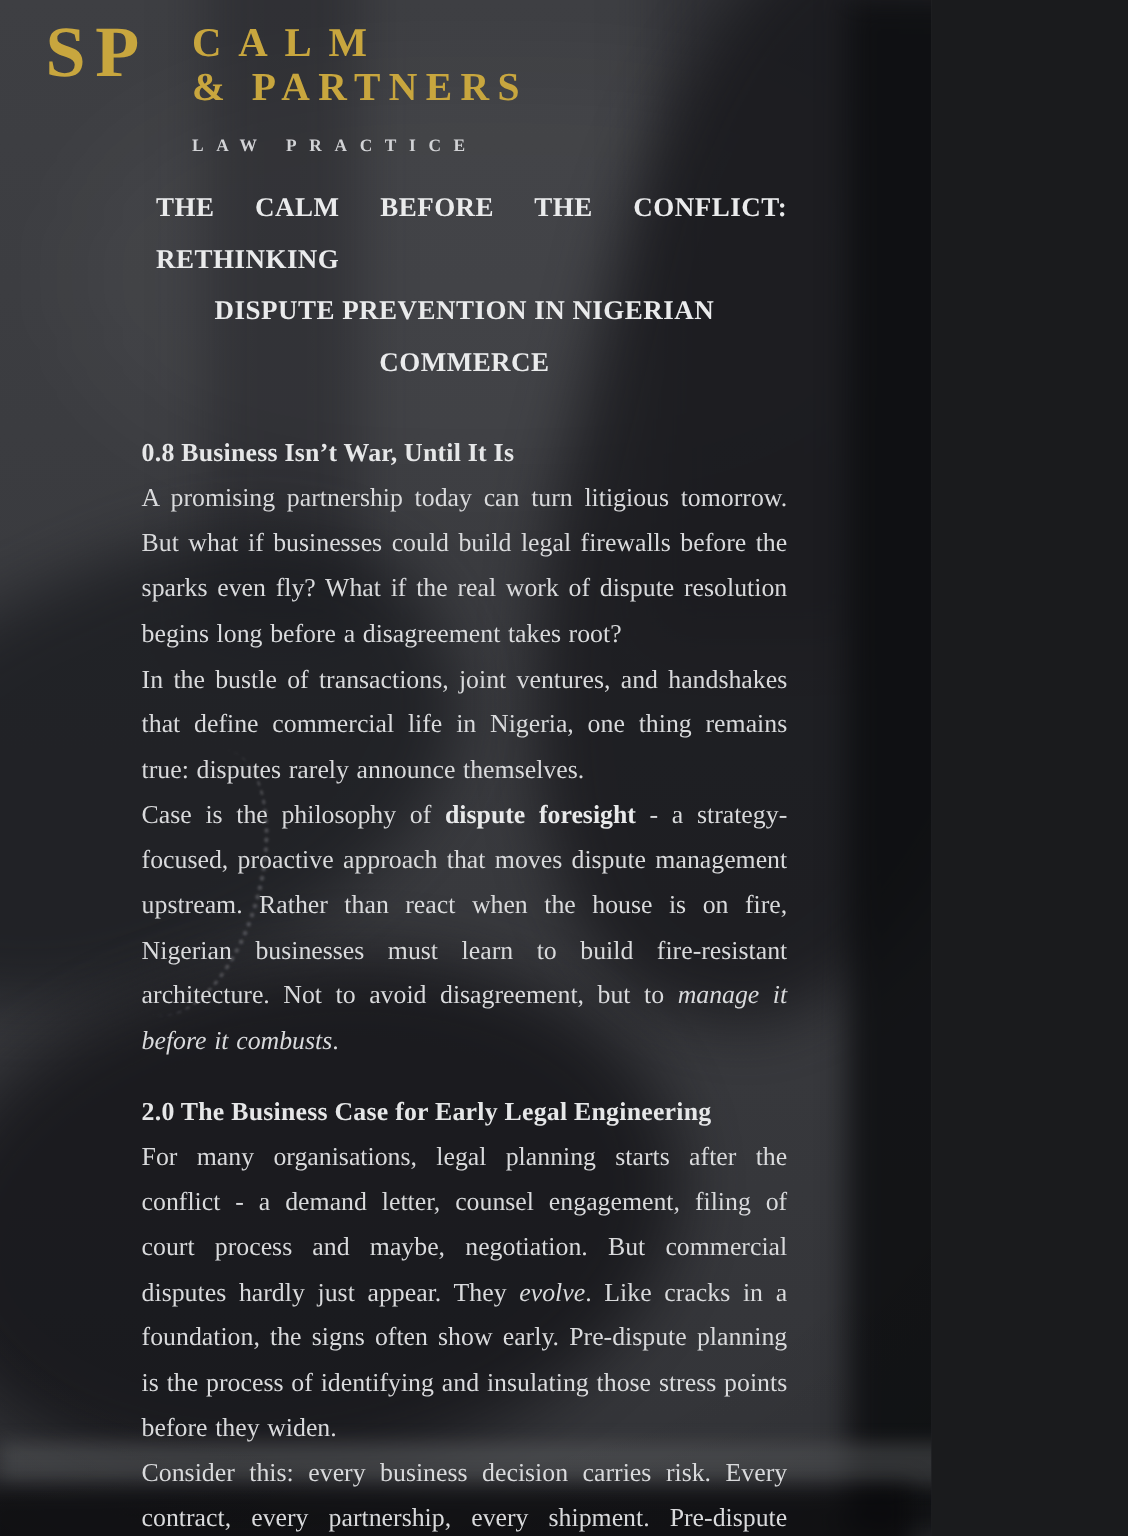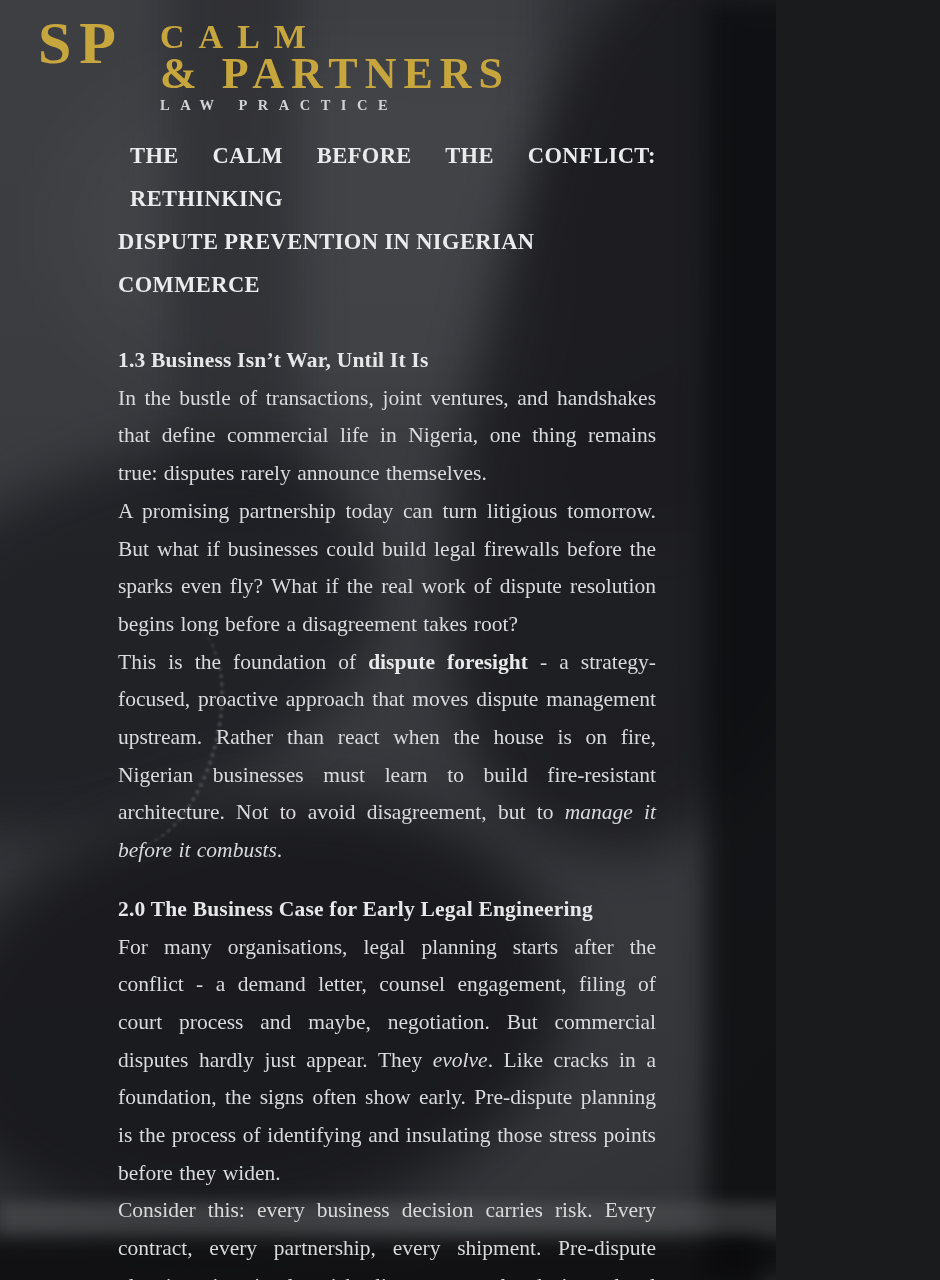--- a/index.html
+++ b/index.html
@@ -32,27 +32,27 @@
 
   
   .content { position: absolute; inset: 0; z-index: 1; }
 
   .logo { display: flex; align-items: flex-start; padding: 14px 0 0 38px; }
   .monogram { line-height: 58px; font-size: 60px; font-weight: bold; letter-spacing: 8px; }
   .monogram .mono-top    { color: var(--gold, #C8A63E); }
   .monogram .mono-bottom { color: #D8D9DB; }
   .brand-name { margin: 4px 0 0 36px; }
   .brand-line1 { color: var(--gold, #C8A63E); font-size: 34px; font-weight: bold; letter-spacing: 14px; line-height: 37px; }
-  .brand-line2 { color: var(--gold, #C8A63E); font-size: 44px; font-weight: bold; letter-spacing: 7px;  line-height: 37px; }
-  .brand-tagline { color: #D2D3D6; font-size: 14.5px; font-weight: bold; letter-spacing: 10.5px; margin-top: 5px; }
+  .brand-line2 { color: var(--gold, #C8A63E); font-size: 33px; font-weight: bold; letter-spacing: 7px;  line-height: 37px; }
+  .brand-tagline { color: #D2D3D6; font-size: 14.5px; font-weight: bold; letter-spacing: 10.5px; margin-top: 22px; }
 
   .article { padding: 0 120px 0 118px; color: #D9DADC; }
   .doc-title { margin: 20px 0 36px 0; color: #EAEBEC; font-size: 22.5px; font-weight: bold; line-height: 43px; letter-spacing: 0.4px; }
   .title-line-1 { text-align: justify; text-align-last: justify; margin-left: 12px; }
-  .title-line-2 { text-align: left; }
+  .title-line-2 { text-align: center; }
 
   .section + .section { margin-top: 21px; }
   .sec-heading { margin: 0; color: #E6E7E8; font-size: 21.5px; font-weight: bold; line-height: 37.7px; letter-spacing: 0.2px; }
   .para { margin: 0; font-size: 21.5px; line-height: 37.7px; text-align: justify; color: #D9DADC; word-spacing: 1px; }
   .para strong { color: #E8E9EA; }
 </style>
 </head>
 <body>
 
 <div class="page">
@@ -84,24 +84,24 @@
       </div>
     </div>
 
     <div class="article">
       <h1 class="doc-title">
         <div class="title-line-1">THE CALM BEFORE THE CONFLICT: RETHINKING</div>
         <div class="title-line-2">DISPUTE PREVENTION IN NIGERIAN COMMERCE</div>
       </h1>
       <div id="article-body">
           <section class="section">
-            <h2 class="sec-heading">1.3 Business Isn’t War, Until It Is</h2>
+            <h2 class="sec-heading">0.8 Business Isn’t War, Until It Is</h2>
+            <p class="para"><span>A promising partnership today can turn litigious tomorrow. But what if businesses could build legal firewalls before the sparks even fly? What if the real work of dispute resolution begins long before a disagreement takes root?</span></p>
             <p class="para"><span>In the bustle of transactions, joint ventures, and handshakes that define commercial life in Nigeria, one thing remains true: disputes rarely announce themselves.</span></p>
-            <p class="para"><span>A promising partnership today can turn litigious tomorrow. But what if businesses could build legal firewalls before the sparks even fly? What if the real work of dispute resolution begins long before a disagreement takes root?</span></p>
-            <p class="para"><span>This is the foundation of </span><strong>dispute foresight</strong><span> - a strategy-focused, proactive approach that moves dispute management upstream. Rather than react when the house is on fire, Nigerian businesses must learn to build fire-resistant architecture. Not to avoid disagreement, but to </span><em>manage it before it combusts</em><span>.</span></p>
+            <p class="para"><span>Case is the philosophy of </span><strong>dispute foresight</strong><span> - a strategy-focused, proactive approach that moves dispute management upstream. Rather than react when the house is on fire, Nigerian businesses must learn to build fire-resistant architecture. Not to avoid disagreement, but to </span><em>manage it before it combusts</em><span>.</span></p>
           </section>
           <section class="section">
             <h2 class="sec-heading">2.0 The Business Case for Early Legal Engineering</h2>
             <p class="para"><span>For many organisations, legal planning starts after the conflict - a demand letter, counsel engagement, filing of court process and maybe, negotiation. But commercial disputes hardly just appear. They </span><em>evolve</em><span>. Like cracks in a foundation, the signs often show early. Pre-dispute planning is the process of identifying and insulating those stress points before they widen.</span></p>
             <p class="para"><span>Consider this: every business decision carries risk. Every contract, every partnership, every shipment. Pre-dispute planning is simply risk literacy translated into legal preparedness. And for Nigerian businesses navigating a complex regulatory terrain, the cost of not planning can be catastrophic.</span></p>
           </section>
         </div>
     </div>
 
   </div>

